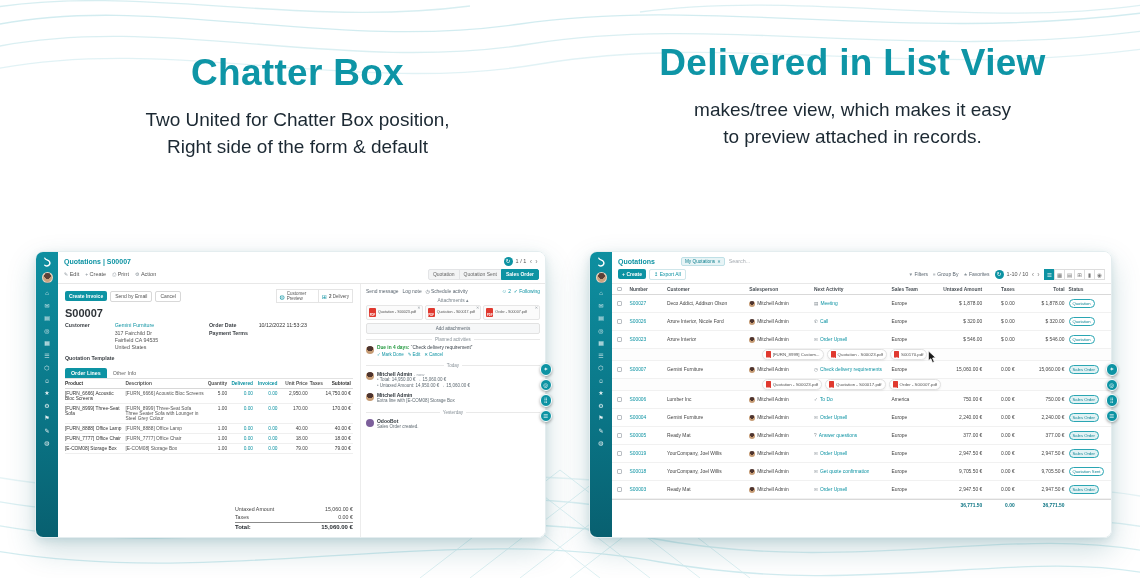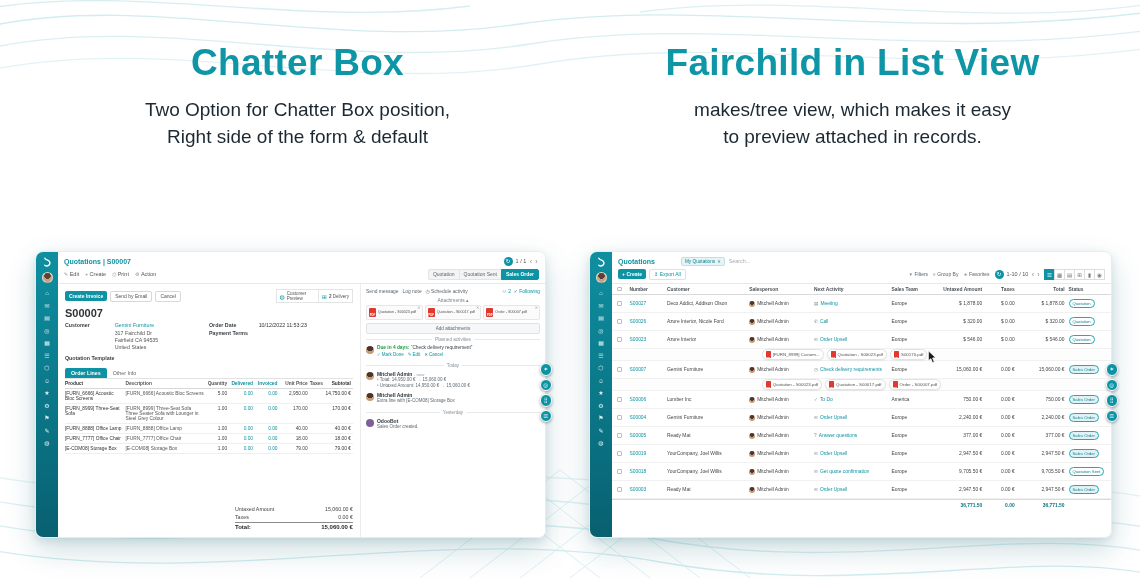--- a/index.html
+++ b/index.html
@@ -1,21 +1,21 @@
 <!DOCTYPE html>
 <html><head>
 <meta charset="utf-8">
 <style>
   *{margin:0;padding:0;box-sizing:border-box}
   html,body{width:1140px;height:578px}
   body{position:relative;font-family:"Liberation Sans",sans-serif;background:#fff;overflow:hidden}
   .bg{position:absolute;inset:0;z-index:0}
   
   .hero{position:absolute;z-index:2;text-align:center}
-  .hero-left{left:15px;top:42px;width:565px}
+  .hero-left{left:15px;top:52px;width:565px}
   .hero-right{left:575px;top:42px;width:555px}
   .hero h1{font-size:37px;font-weight:bold;color:#0e95a6;letter-spacing:.3px}
   .hero .desc{margin-top:13px;font-size:19px;line-height:1.42;color:#1c2933}
   
   .card{position:absolute;z-index:3;background:#fff;border-radius:8px;
         box-shadow:0 12px 30px rgba(10,90,105,.20),0 3px 8px rgba(10,90,105,.12)}
   .card-form{left:35px;top:251px;width:511px;height:287px}
   .card-list{left:589px;top:251px;width:523px;height:287px}
   .card-inner{width:100%;height:100%;border-radius:8px;overflow:hidden;display:flex;border:1px solid #e4edef;background:#fff}
   
@@ -173,26 +173,26 @@
     <path d="M560,470 L700,578"></path>
       <path d="M510,470 L650,578"></path>
       <path d="M460,470 L600,578"></path>
       <path d="M610,470 L750,578"></path>
   </g>
 </svg>
 
 <div class="hero hero-left">
   <h1>Chatter Box</h1>
   <div class="desc">
-    <div>Two Option for Chatter Box position,</div>
+    <div>Two United for Chatter Box position,</div>
     <div>Right side of the form &amp; default</div>
   </div>
 </div>
 <div class="hero hero-right">
-  <h1>Fairchild in List View</h1>
+  <h1>Delivered in List View</h1>
   <div class="desc">
     <div>makes/tree view, which makes it easy</div>
     <div>to preview attached in records.</div>
   </div>
 </div>
 
 <div class="card card-form">
   <div class="card-inner">
     <aside class="snav">
       <svg class="logo" width="13" height="13" viewBox="0 0 24 24">

